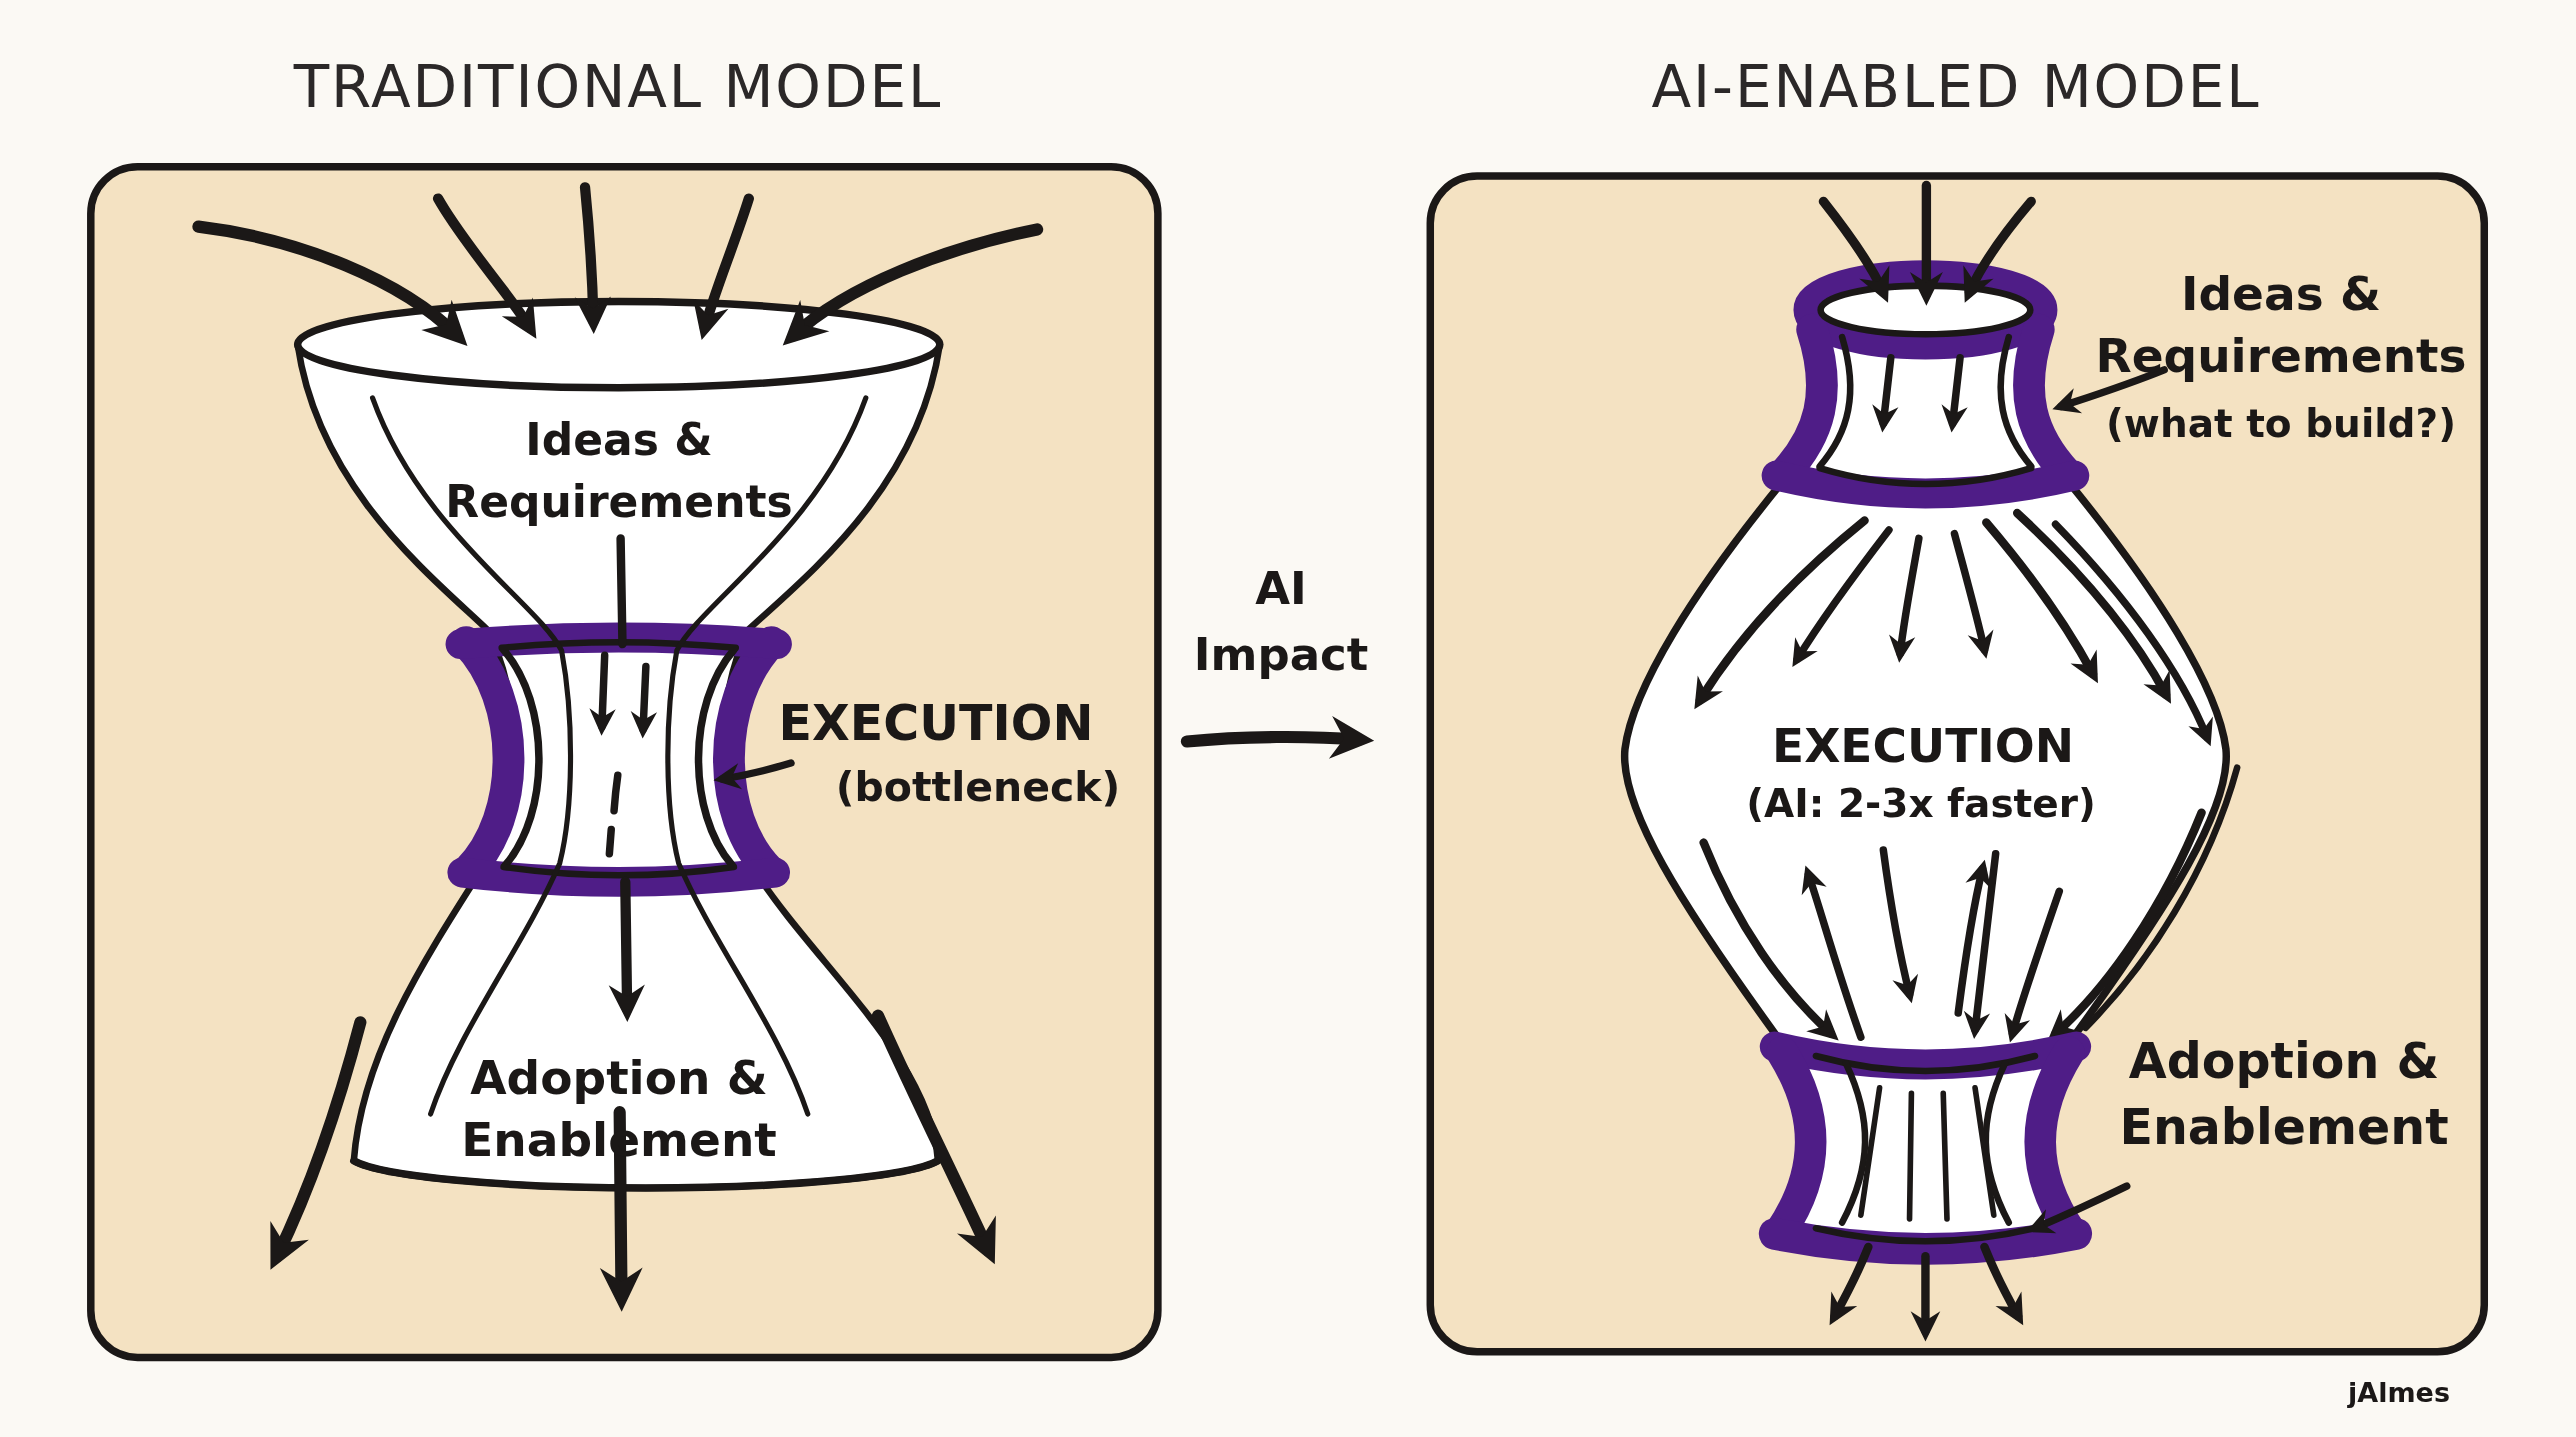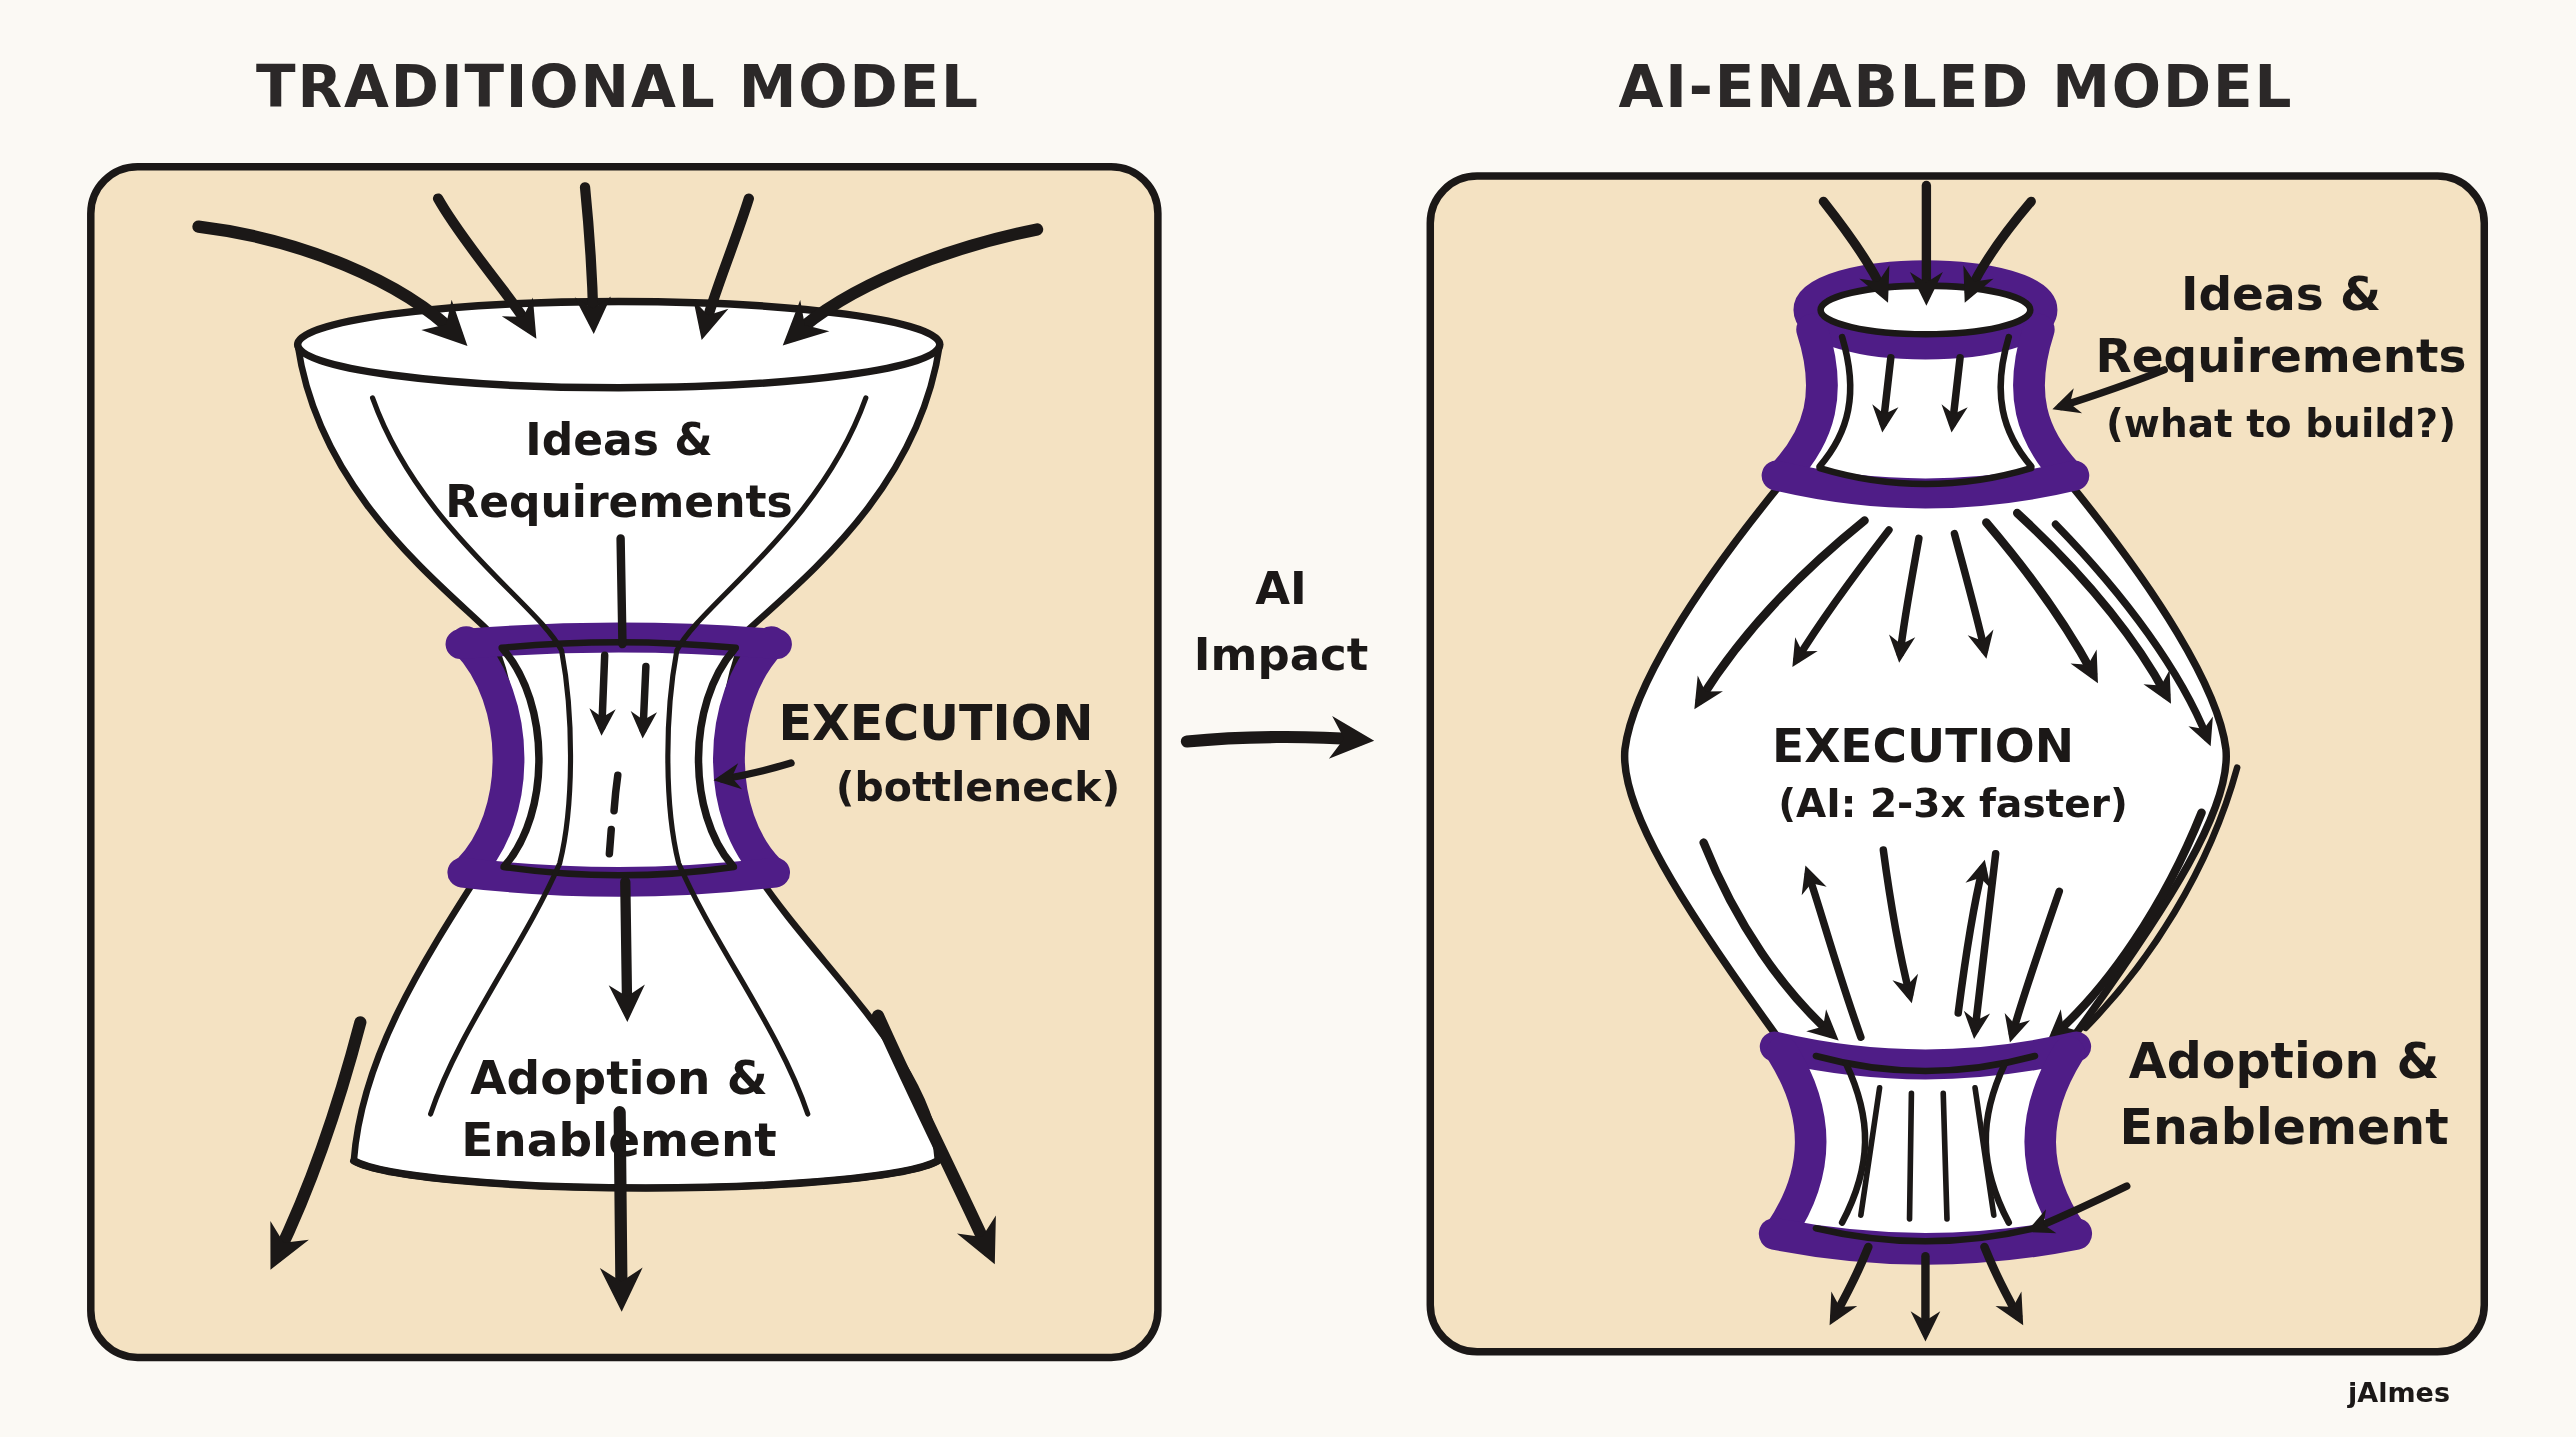--- a/index.html
+++ b/index.html
@@ -15,21 +15,21 @@
   .ink{stroke:var(--ink,#1B1817);}
   .pp{stroke:var(--purple,#4F1D87);fill:none;}
   svg path,svg ellipse,svg line{stroke-linecap:round;stroke-linejoin:round;}
   .mk{fill:var(--ink,#1B1817);}
   .lbl{
     position:absolute;transform:translate(-50%,-50%);
     text-align:center;color:var(--ink,#1B1817);
     font-weight:700;white-space:nowrap;
   }
   .lbl .ln{display:block;}
-  .title{font-weight:700;color:var(--title-color,#2B2828);letter-spacing:1.9px;font-size:58px;}
+  .title{font-weight:400;color:var(--title-color,#2B2828);letter-spacing:1.9px;font-size:58px;}
   .big{font-size:47px;line-height:62px;}
   .mid{font-size:45px;line-height:66px;}
   .sub{font-weight:600;text-align:center;}
   .sig{font-size:27px;font-weight:700;}
 </style>
 </head>
 <body>
 
 <div class="canvas">
 
@@ -207,21 +207,21 @@
     <span class="ln">Impact</span>
   </div>
 
   <div class="lbl big" style="left:2281px;top:325px;">
     <span class="ln">Ideas &amp;</span>
     <span class="ln">Requirements</span>
   </div>
   <div class="lbl sub" style="left:2281px;top:423px;font-size:39px;">(what to build?)</div>
 
   <div class="lbl" style="left:1923px;top:745px;font-size:47px;">EXECUTION</div>
-  <div class="lbl sub" style="left:1921px;top:803px;font-size:39px;margin-left:32px;">(AI: 2-3x faster)</div>
+  <div class="lbl sub" style="left:1921px;top:803px;font-size:39px;">(AI: 2-3x faster)</div>
 
   <div class="lbl" style="left:2284px;top:1095px;font-size:49px;line-height:66px;">
     <span class="ln">Adoption &amp;</span>
     <span class="ln">Enablement</span>
   </div>
 
   <div class="lbl sig" style="left:2399px;top:1392px;">jAlmes</div>
 </div>
 
 

